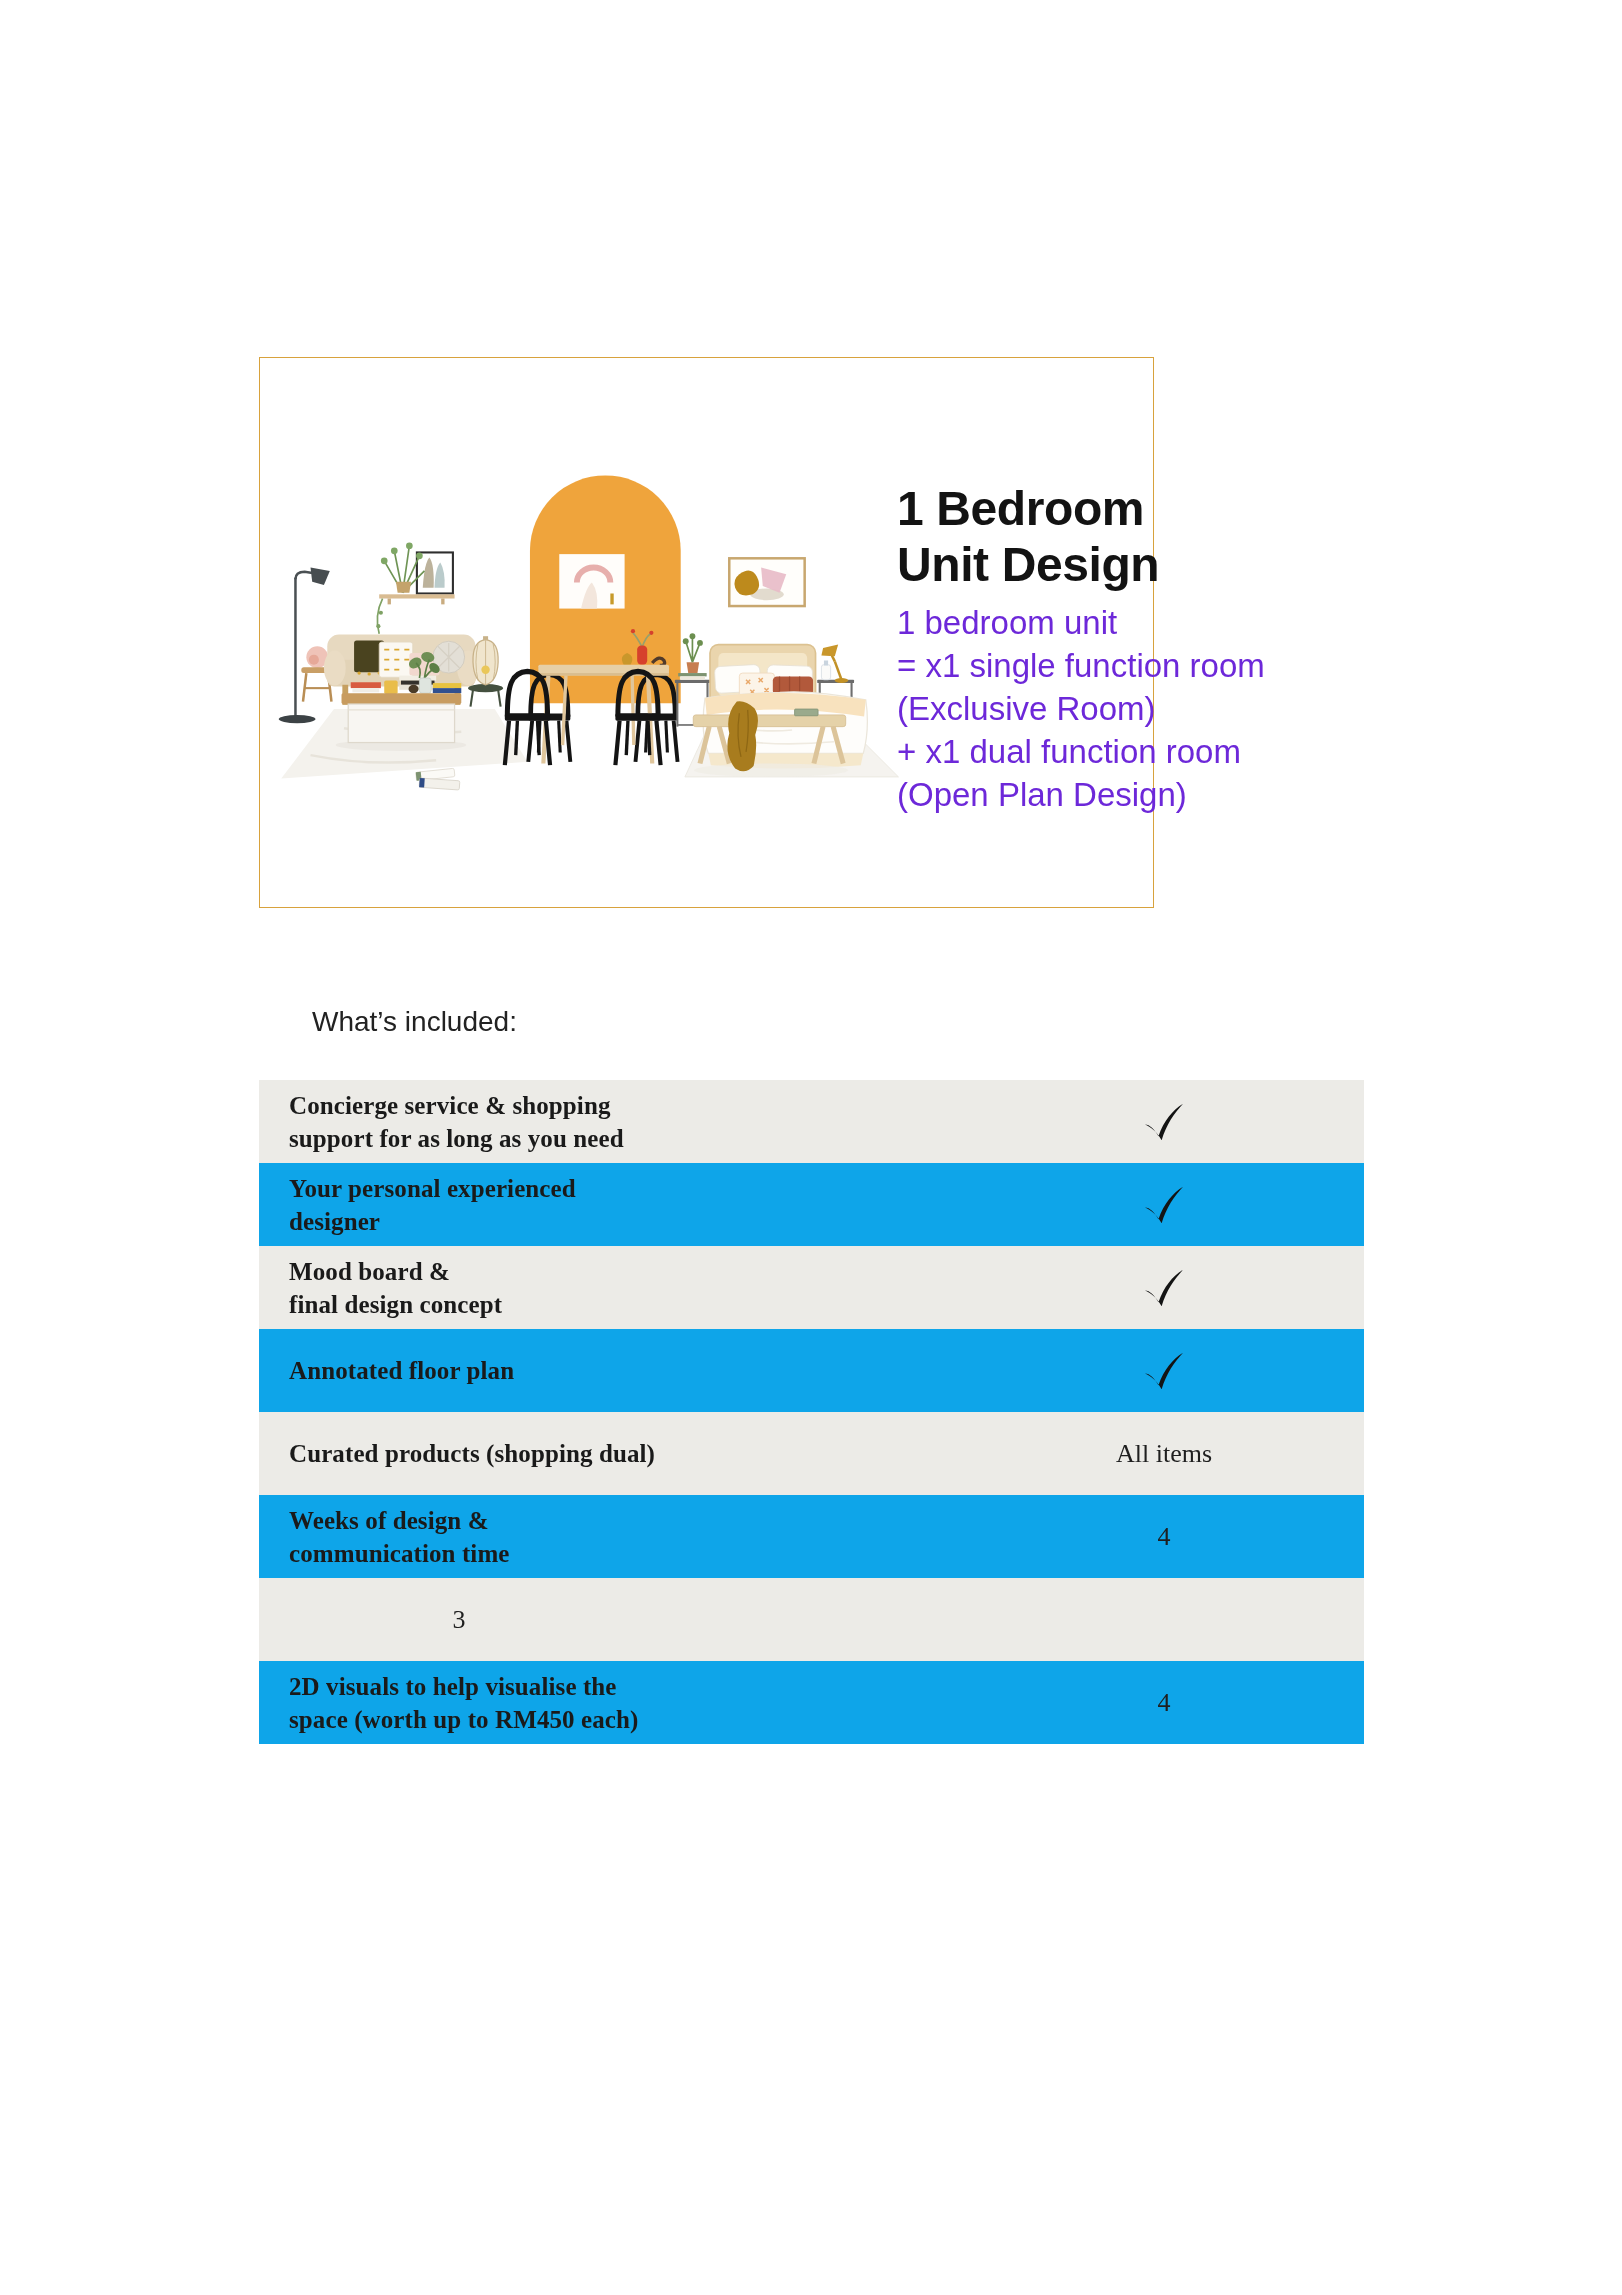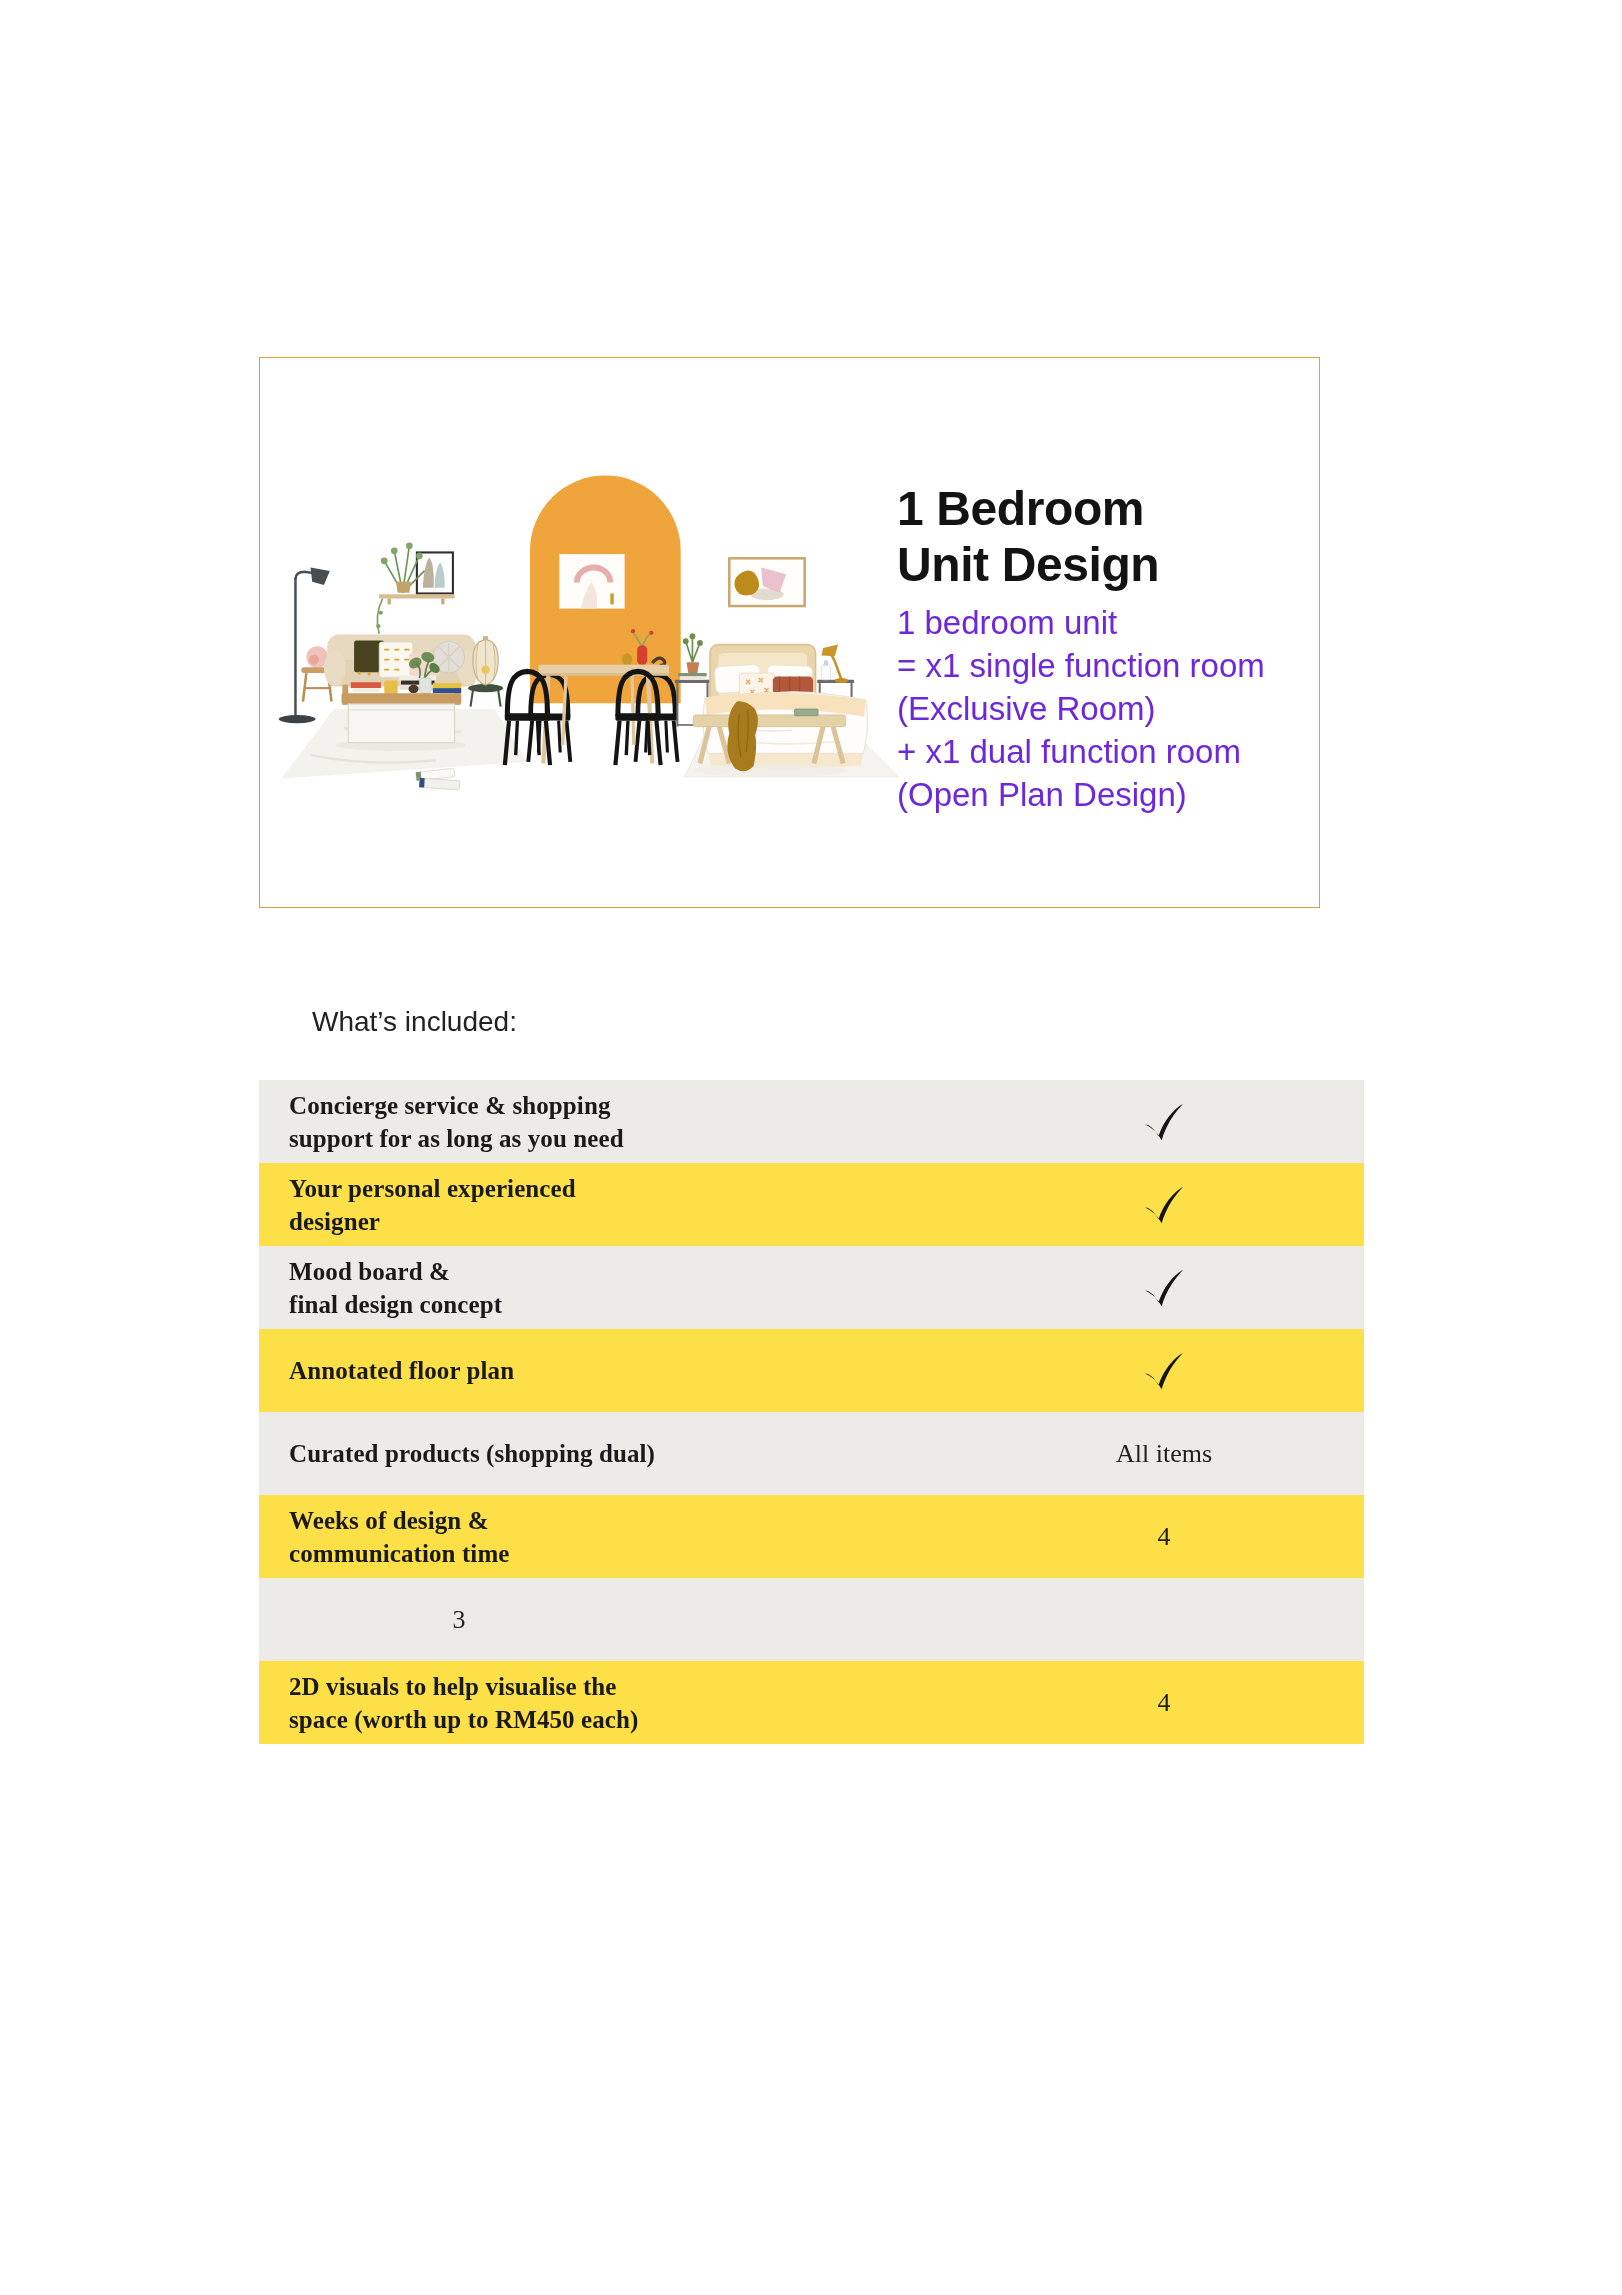--- a/index.html
+++ b/index.html
@@ -5,31 +5,31 @@
   :root{
     --gold:#D8A23D; --rowalt:#ECEBE7; --text:#1A1A1A; --check:#141414;
     --serif:"Liberation Serif","DejaVu Serif",serif;
     --sans:"Liberation Sans","DejaVu Sans",sans-serif;
   }
   *{margin:0;padding:0;box-sizing:border-box;}
   body{background:#ffffff;font-family:var(--sans);}
   .page{position:relative;width:1623px;height:2295px;background:#ffffff;overflow:hidden;}
 
   
-  .card{position:absolute;left:259px;top:357px;width:1061px;height:551px;
+  .card{position:absolute;left:259px;top:357px;width:895px;height:551px;
         border:1.7px solid var(--gold);background:#ffffff;}
   .illo{position:absolute;left:16.7px;top:104px;width:624px;height:335px;}
   .hero-text{position:absolute;left:637px;top:123px;width:467px;color:var(--text);}
   .hero-title{font:700 48px/56px var(--sans);letter-spacing:-0.4px;color:#131313;}
   .hero-sub{margin-top:8.3px;font:400 33px/43px var(--sans);color:#6d28d9;}
 
   
   .included-heading{position:absolute;left:312px;top:1005px;font:400 28px/33px var(--sans);color:#222;}
   .feature-table{position:absolute;left:259px;top:1080px;width:1105px;}
-  .frow{display:flex;align-items:center;min-height:83px;background:#fde047;}
+  .frow{display:flex;align-items:center;min-height:83px;background:#0ea5e9;}
   .frow:nth-child(odd){background:var(--rowalt);}
   .flabel{flex:1;padding-left:30px;padding-right:16.7px;white-space:pre-line;
           font:700 25px/33px var(--serif);color:var(--text);letter-spacing:0.1px;}
   .fvalue{width:400px;display:flex;justify-content:center;align-items:center;
           font:400 26px/32px var(--serif);color:#1F1F1F;}
   .check{width:42px;height:38px;fill:var(--check);}
 </style>
 </head>
 <body>
 

